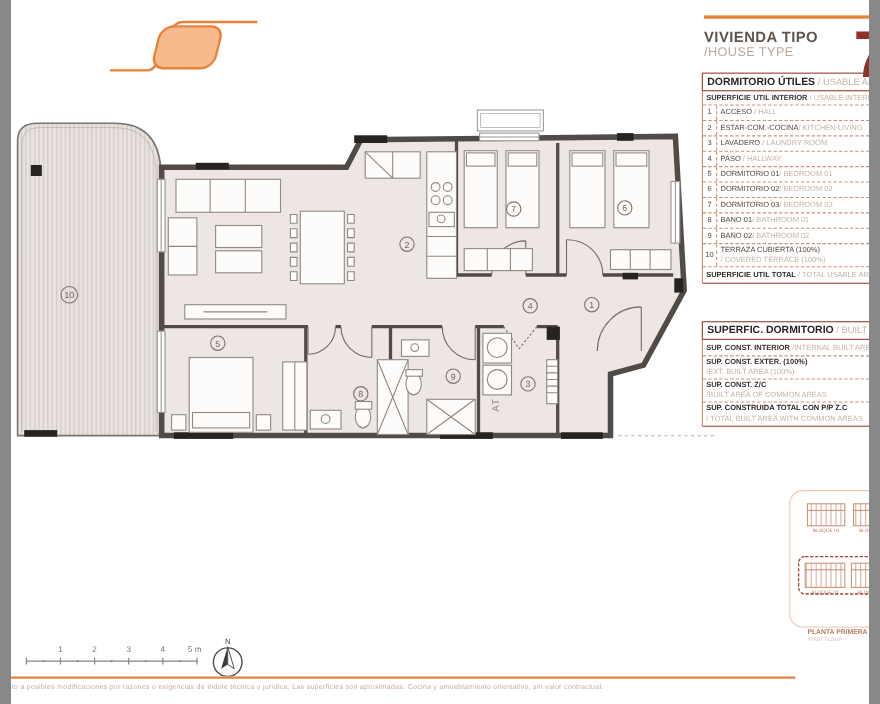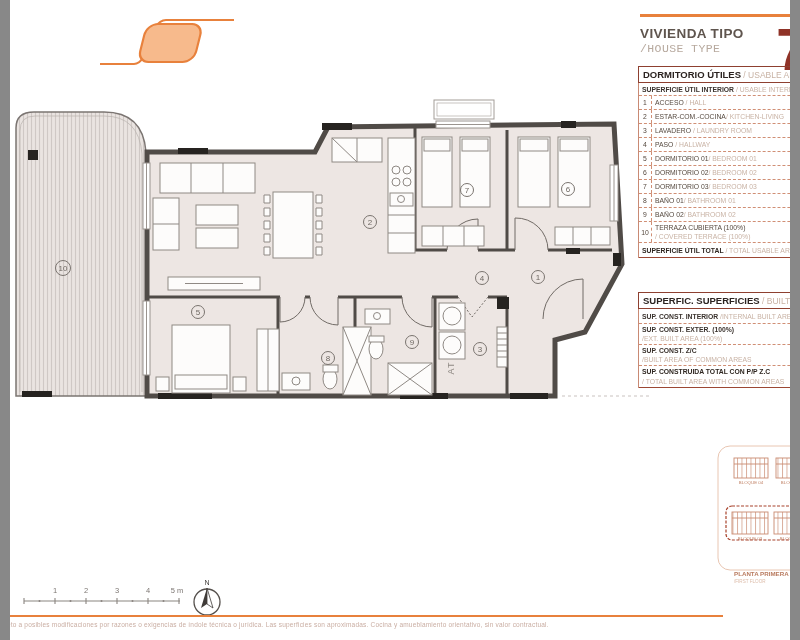--- a/index.html
+++ b/index.html
@@ -1,21 +1,21 @@
 <!DOCTYPE html>
 <html><head>
 <meta charset="utf-8">
 <style>
   html,body{margin:0;padding:0;background:#888;}
   .page{position:relative;width:780px;height:640px;background:#ffffff;overflow:hidden;
         font-family:"Liberation Sans",sans-serif;margin:0 auto;}
   .abs{position:absolute;}
   
   .brand-title{font-size:13.5px;font-weight:bold;color:#5F554E;letter-spacing:.4px;}
-  .brand-sub{font-size:11.5px;color:#B7A99E;letter-spacing:.4px;margin-top:1px;font-family:Liberation Mono, monospace;}
+  .brand-sub{font-size:11.5px;color:#B7A99E;letter-spacing:.4px;margin-top:1px;}
   .bignum{font-size:60px;font-weight:bold;color:#8F3227;line-height:1;}
   .rule{background:#E8813C;height:2.5px;}
   
   .tbl{position:absolute;left:628px;width:188px;font-family:"Liberation Sans",sans-serif;}
   .tbl-head{border:1px solid #8E4030;padding:2px 3px 2px 4px;font-size:9.5px;font-weight:bold;color:#2B2320;white-space:nowrap;}
   .tbl-head .en{font-size:8.5px;}
   .tbl-body{border-left:1px solid #C98A74;border-right:1px solid #C98A74;}
   .trow{display:flex;align-items:center;border-bottom:1px dashed #D08F75;font-size:6.8px;color:#55493F;height:13px;white-space:nowrap;overflow:hidden;}
   .trow.h20{height:20px;}
   .trow.h14{height:14px;}
@@ -110,21 +110,21 @@
           <span class="val"></span>
         </div>
       <div class="trow h14 total">
         <span class="nm"><span>SUPERFICIE ÚTIL TOTAL</span><span class="en"> / TOTAL USABLE AREA</span></span>
         <span class="val">16</span>
       </div>
     </div>
   </div>
 
   <div class="tbl" style="top:292px">
-    <div class="tbl-head"><span>SUPERFIC. SUPERFICIES</span><span class="en"> / BUILT AREAS</span></div>
+    <div class="tbl-head"><span>SUPERFIC. DORMITORIO</span><span class="en"> / BUILT AREAS</span></div>
     <div class="tbl-body">
       <div class="trow h14">
           <span class="nm"><span class="es-b">SUP. CONST. INTERIOR</span><span class="en"> /INTERNAL BUILT AREA</span></span>
           <span class="val"></span>
         </div>
       <div class="trow h20">
           <span class="nm">
             <span class="es-b line2">SUP. CONST. EXTER. (100%)</span>
             <span class="en line2">/EXT. BUILT AREA (100%)</span>
           </span>

